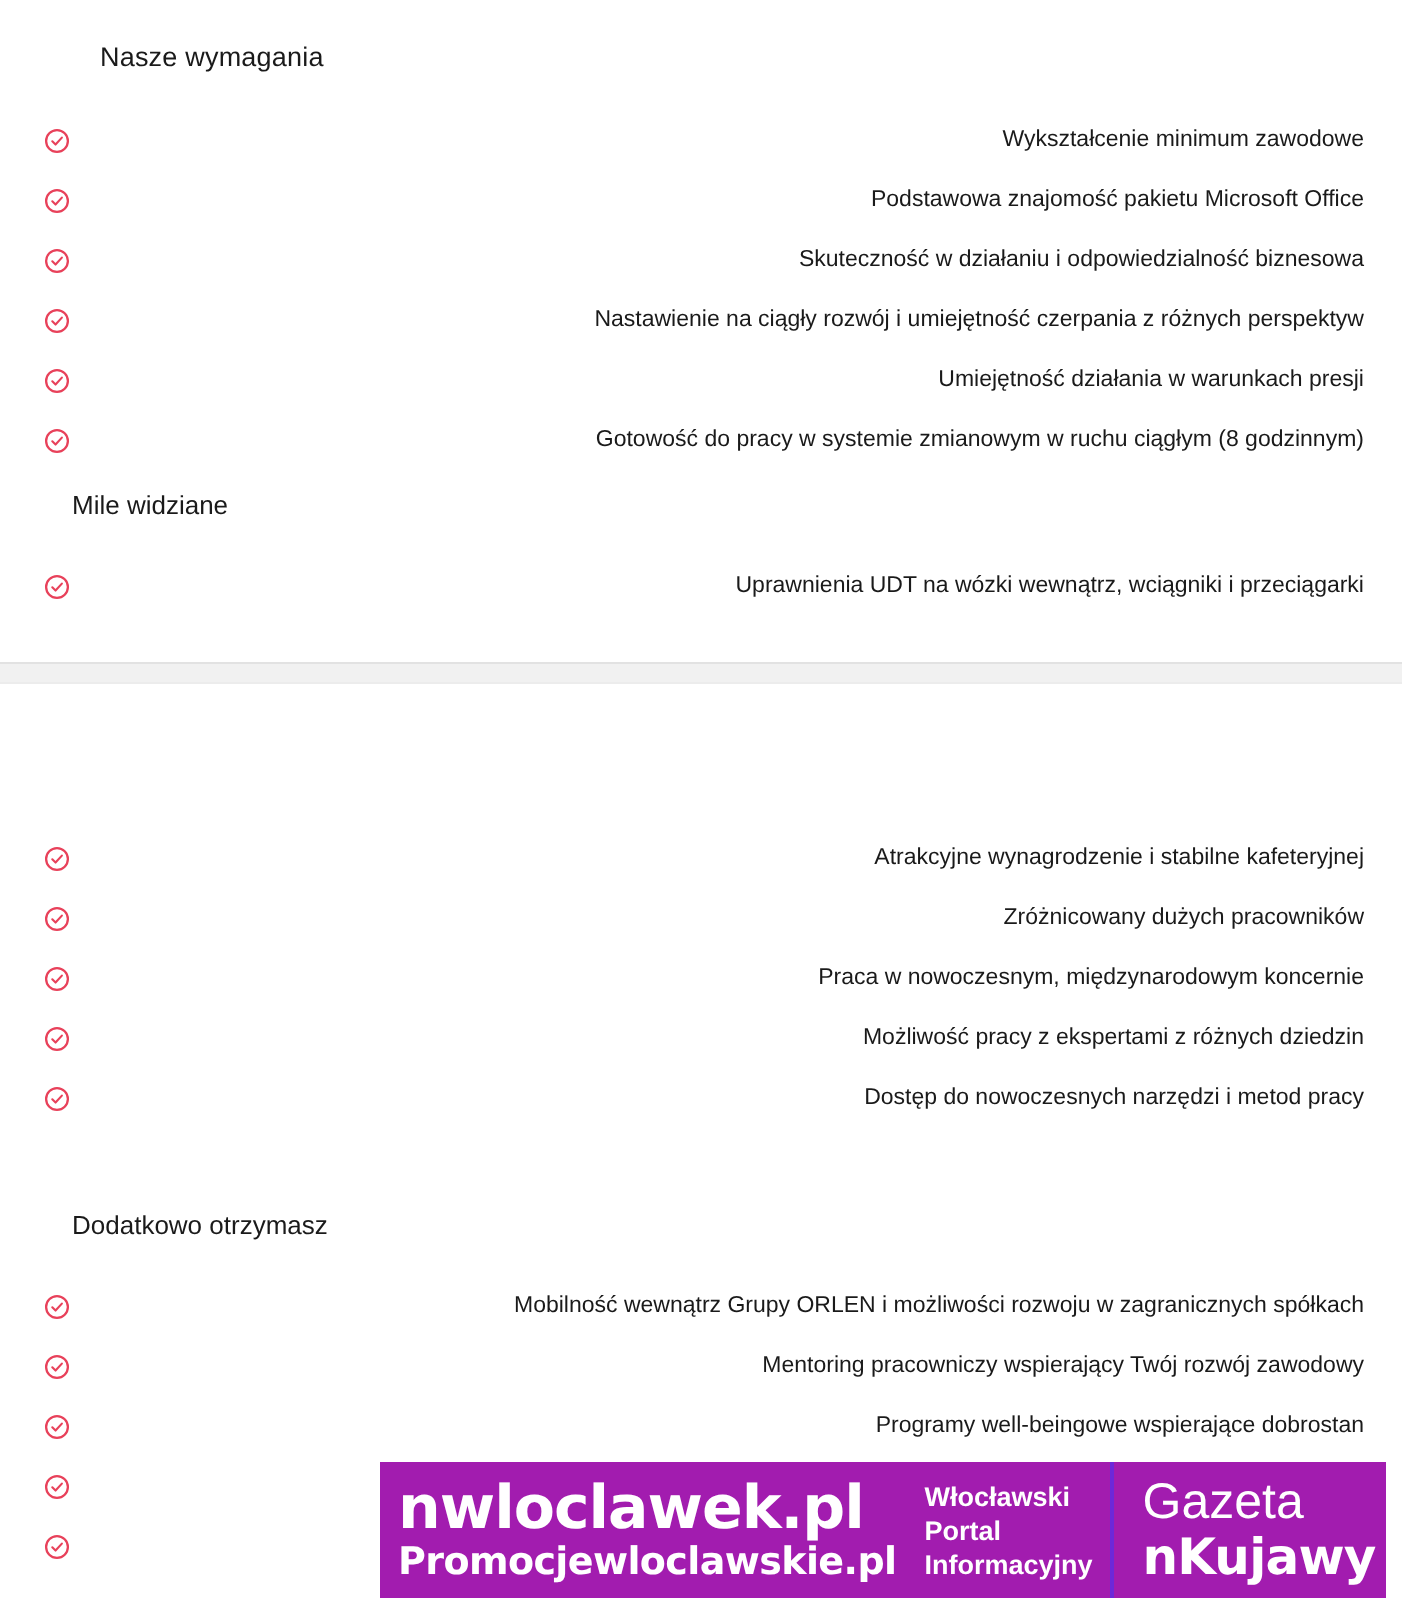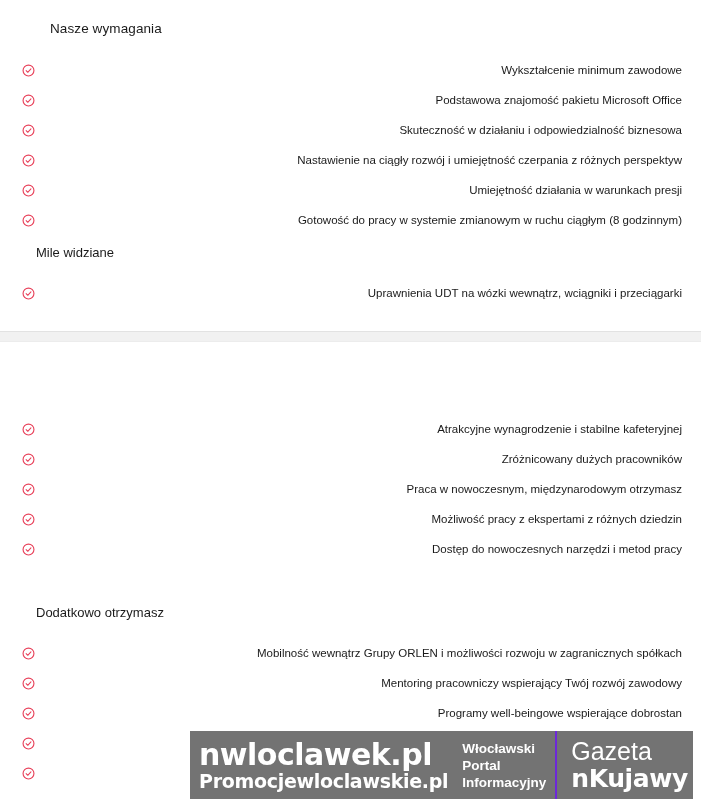--- a/index.html
+++ b/index.html
@@ -286,21 +286,21 @@
       <span class="check-text">Zróżnicowany dużych pracowników</span>
     </li>
 
     <li class="check-item">
       <span class="check-icon">
         <svg viewBox="0 0 16 16" xmlns="http://www.w3.org/2000/svg">
           <circle cx="8" cy="8" r="6.7" fill="none" stroke="#e8415a" stroke-width="1.4"></circle>
           <path d="M5.1 8.2 L7.1 10.2 L11 5.9" fill="none" stroke="#e8415a" stroke-width="1.3" stroke-linecap="round" stroke-linejoin="round"></path>
         </svg>
       </span>
-      <span class="check-text">Praca w nowoczesnym, międzynarodowym otrzymasz</span>
+      <span class="check-text">Praca w nowoczesnym, międzynarodowym koncernie</span>
     </li>
 
     <li class="check-item">
       <span class="check-icon">
         <svg viewBox="0 0 16 16" xmlns="http://www.w3.org/2000/svg">
           <circle cx="8" cy="8" r="6.7" fill="none" stroke="#e8415a" stroke-width="1.4"></circle>
           <path d="M5.1 8.2 L7.1 10.2 L11 5.9" fill="none" stroke="#e8415a" stroke-width="1.3" stroke-linecap="round" stroke-linejoin="round"></path>
         </svg>
       </span>
       <span class="check-text">Możliwość pracy z ekspertami z różnych dziedzin</span>
@@ -366,21 +366,21 @@
       <span class="check-icon">
         <svg viewBox="0 0 16 16" xmlns="http://www.w3.org/2000/svg">
           <circle cx="8" cy="8" r="6.7" fill="none" stroke="#e8415a" stroke-width="1.4"></circle>
           <path d="M5.1 8.2 L7.1 10.2 L11 5.9" fill="none" stroke="#e8415a" stroke-width="1.3" stroke-linecap="round" stroke-linejoin="round"></path>
         </svg>
       </span>
       <span class="check-text">Dostęp do platformy kafeteryjnej</span>
     </li>
   </ul>
 
-  <div class="watermark" style="left:190px; top:731px; width:503px; height:68px; background:#737373;">
+  <div class="watermark" style="left:190px; top:731px; width:503px; height:68px; background:#a21caf;">
 
     <div class="wm-left">
       <div class="wm-main">nwloclawek.pl</div>
       <div class="wm-sub">Promocjewloclawskie.pl</div>
     </div>
 
     <div class="wm-mid">
       <span>Włocławski</span>
       <span>Portal</span>
       <span>Informacyjny</span>

